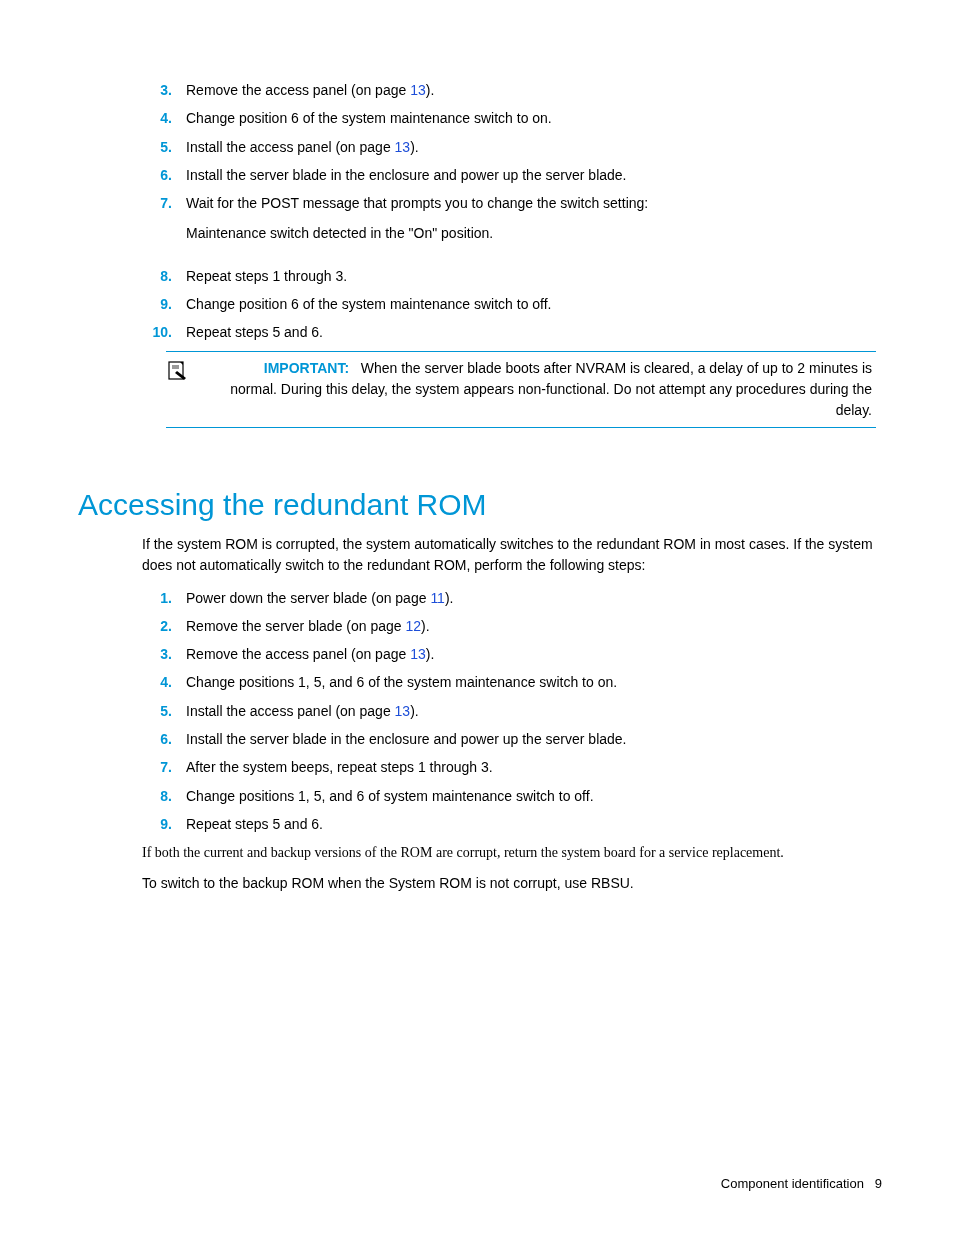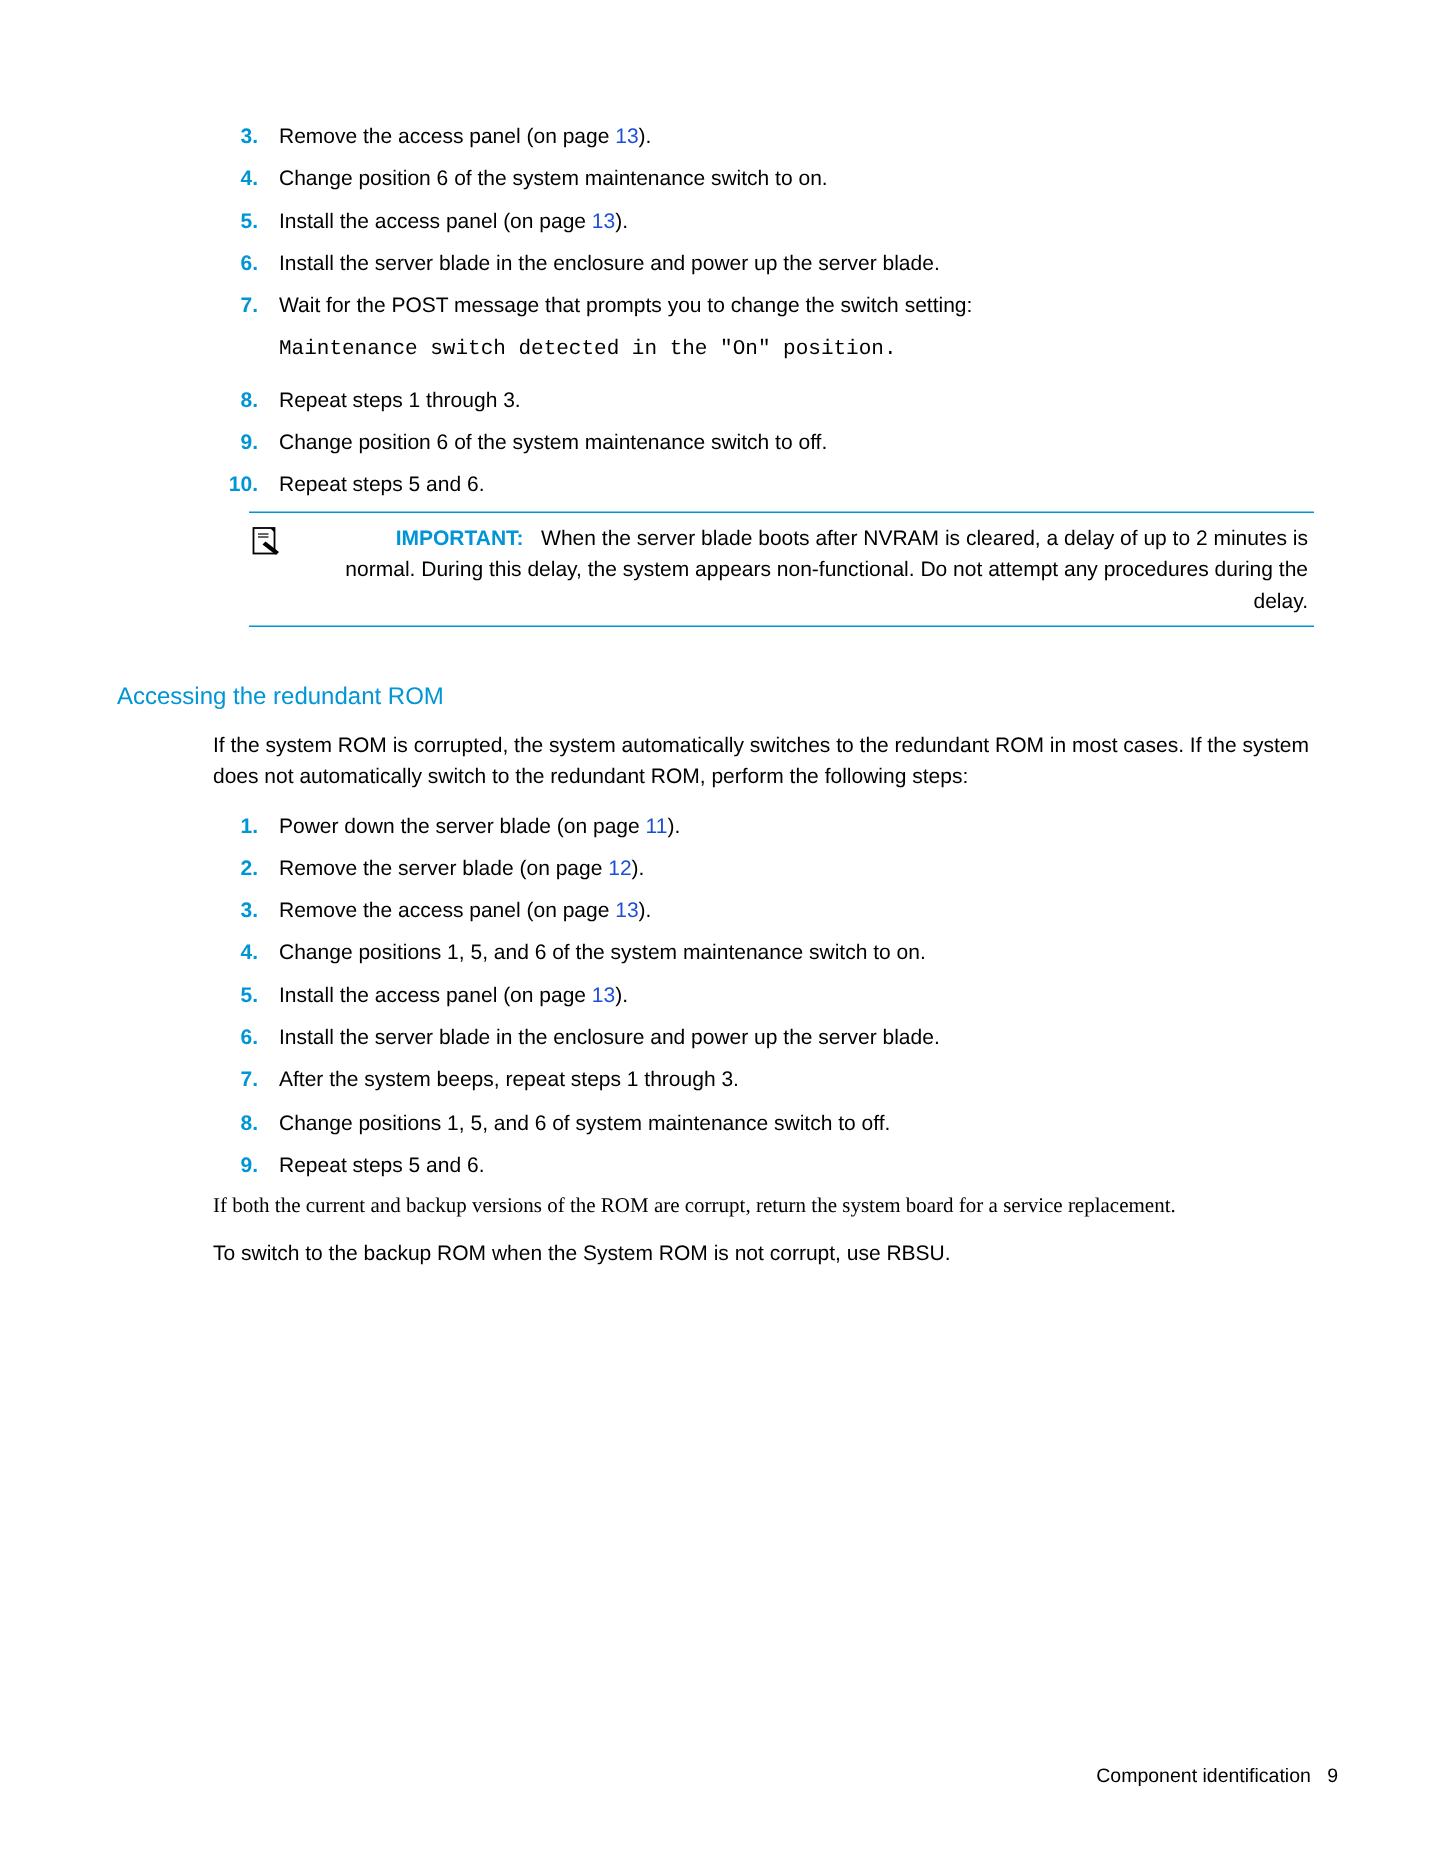--- a/index.html
+++ b/index.html
@@ -31,25 +31,25 @@
       flex-shrink: 0;
       margin-left: 64px;
     }
     .list-text {
       flex: 1;
     }
     .link {
       color: #1d4ed8;
     }
     .code-block {
-      font-family: Liberation Mono, monospace;
+      font-family: Liberation Sans, sans-serif;
       font-size: 14px;
       margin-left: 108px;
       margin-top: 4px;
-      margin-bottom: 9px;
+      margin-bottom: 19px;
       line-height: 1.8;
     }
     .important-box {
       border-top: 1px solid #0096d6;
       border-bottom: 1px solid #0096d6;
       margin-left: 88px;
       margin-top: 4px;
       padding: 6px 0;
       display: flex;
     }
@@ -63,39 +63,39 @@
       line-height: 1.5;
       padding-right: 4px;
       text-align: right;
     }
     .important-label {
       color: #0096d6;
       font-weight: bold;
     }
     .heading {
       color: #0096d6;
-      font-size: 16px;
+      font-size: 30px;
       font-weight: normal;
-      margin-top: 38px;
+      margin-top: 60px;
       margin-bottom: 12px;
     }
     .body-para {
       margin-left: 64px;
       margin-bottom: 10px;
       line-height: 1.5;
     }
     .body-para-top {
       margin-left: 64px;
       margin-bottom: 12px;
       line-height: 1.5;
     }
     .footer {
       position: absolute;
       bottom: 44px;
-      right: 62px;
+      right: 72px;
       font-size: 13px;
     }
   </style>
 </head>
 <body>
 
 <div>
   <div class="list-item">
     <span class="list-number">3.</span>
     <span class="list-text"><span>Remove the access panel (on page </span><span class="link">13</span><span>).</span></span>

